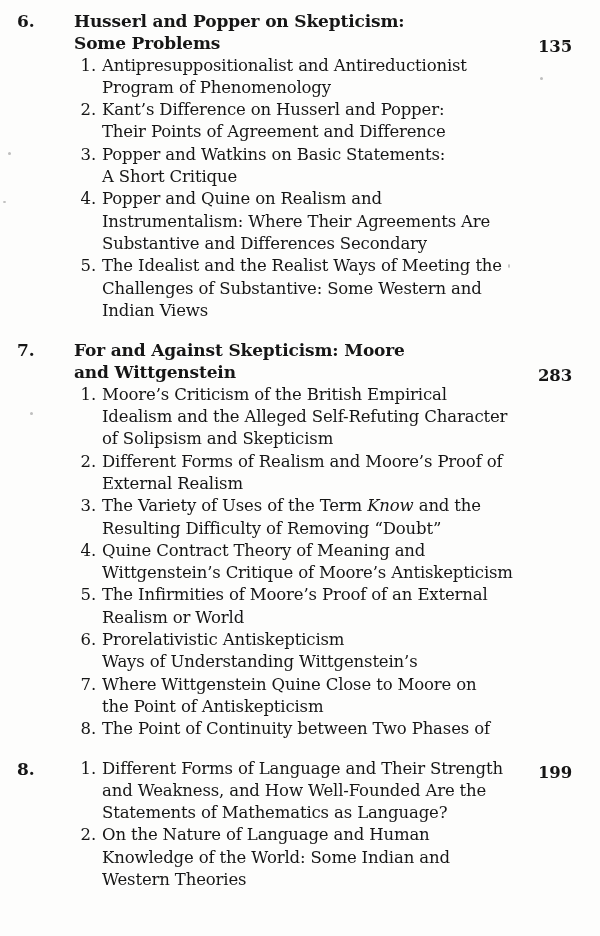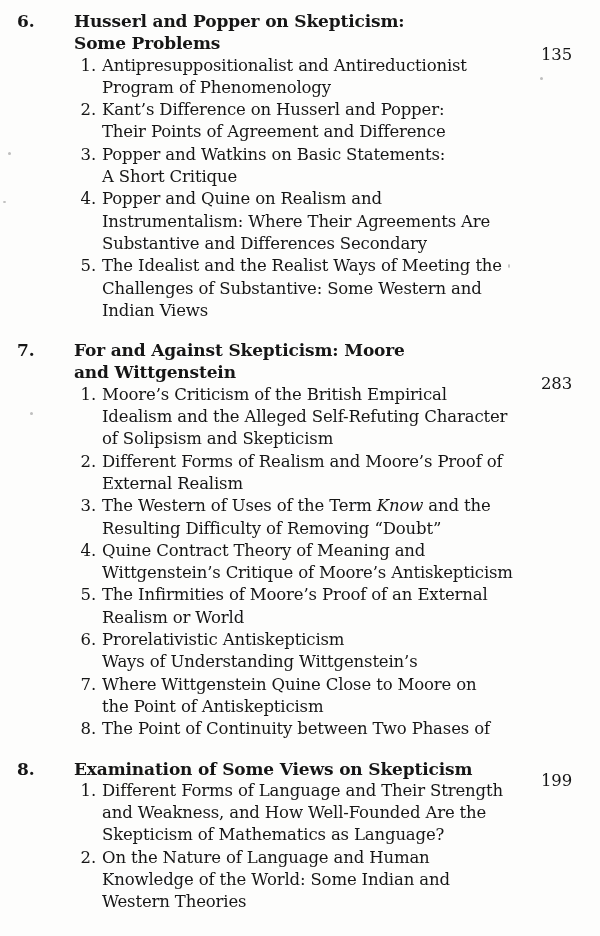--- a/index.html
+++ b/index.html
@@ -13,21 +13,21 @@
     line-height:22.3px;
     letter-spacing:-0.15px;
     overflow:hidden;
   }
   .toc{position:absolute;top:10px;left:0;right:0;}
   .sec{margin-top:17px;}
   .sec:first-child{margin-top:0;}
   .sec-head{position:relative;padding-left:74px;font-weight:bold;font-size:17px;}
   .sec-num{position:absolute;left:17px;top:0;}
   .tline{position:relative;}
-  .pagenum{position:absolute;right:28px;top:12px;font-weight:normal;font-size:16.5px;}
+  .pagenum{position:absolute;right:28px;top:4px;font-weight:bold;font-size:16.5px;}
   .item{position:relative;padding-left:102px;}
   .inum{position:absolute;left:70px;width:26px;text-align:right;}
   .ital{font-style:italic;}
   .speck{position:absolute;background:#4a4a4a;border-radius:50%;opacity:.35;display:block;}
 </style>
 </head>
 <body>
 
 <div class="page">
   <i class="speck" style="left:8px;top:152px;width:3px;height:3px;"></i>
@@ -98,21 +98,21 @@
           <div class="line">Idealism and the Alleged Self-Refuting Character</div>
           <div class="line">of Solipsism and Skepticism</div>
         </div>
         <div class="item">
           <span class="inum">2.</span>
           <div class="line">Different Forms of Realism and Moore’s Proof of</div>
           <div class="line">External Realism</div>
         </div>
         <div class="item">
           <span class="inum">3.</span>
-          <div class="line"><span>The Western of Uses of the Term </span><span class="ital">Know</span><span> and the</span></div>
+          <div class="line"><span>The Variety of Uses of the Term </span><span class="ital">Know</span><span> and the</span></div>
           <div class="line">Resulting Difficulty of Removing “Doubt”</div>
         </div>
         <div class="item">
           <span class="inum">4.</span>
           <div class="line">Quine Contract Theory of Meaning and</div>
           <div class="line">Wittgenstein’s Critique of Moore’s Antiskepticism</div>
         </div>
         <div class="item">
           <span class="inum">5.</span>
           <div class="line">The Infirmities of Moore’s Proof of an External</div>
@@ -132,30 +132,29 @@
           <span class="inum">8.</span>
           <div class="line">The Point of Continuity between Two Phases of</div>
         </div>
       </div>
     </section>
 
     <section class="sec">
       <div class="sec-head">
         <span class="sec-num">8.</span>
         <div class="tline">
-          <span>Examination of Some Views on Skepticism</span>
           <span class="pagenum">199</span>
         </div>
       </div>
       <div class="items">
         <div class="item">
           <span class="inum">1.</span>
           <div class="line">Different Forms of Language and Their Strength</div>
           <div class="line">and Weakness, and How Well-Founded Are the</div>
-          <div class="line">Skepticism of Mathematics as Language?</div>
+          <div class="line">Statements of Mathematics as Language?</div>
         </div>
         <div class="item">
           <span class="inum">2.</span>
           <div class="line">On the Nature of Language and Human</div>
           <div class="line">Knowledge of the World: Some Indian and</div>
           <div class="line">Western Theories</div>
         </div>
       </div>
     </section>
 

